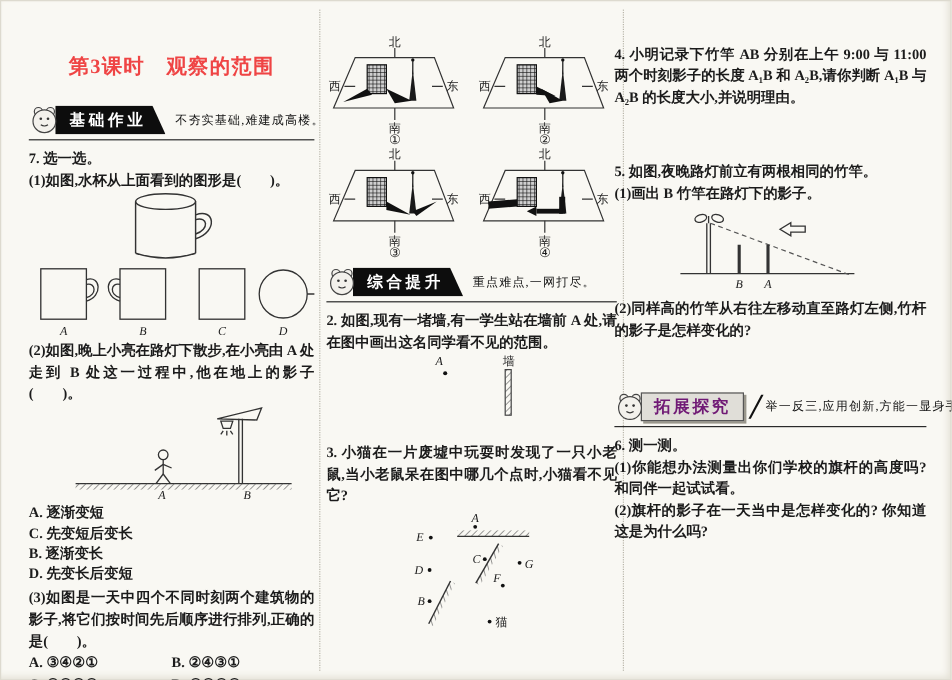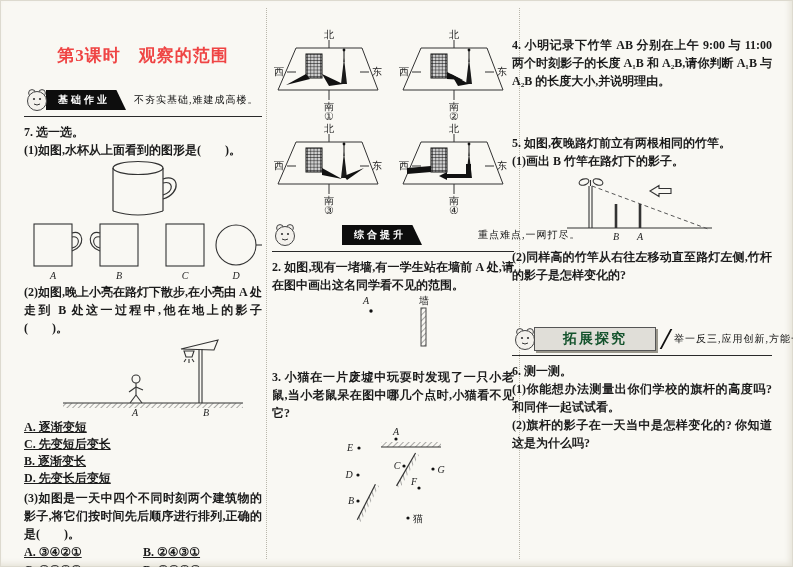--- a/index.html
+++ b/index.html
@@ -7,32 +7,32 @@
         font-family:"Liberation Serif", serif;color:#1c1c1c;
         box-shadow:inset 0 0 0 1px #dddacf, inset -3px -3px 6px #e4e1d6;}
   .col{position:absolute;top:0;}
   .col1{left:24px;width:238px;}
   .col2{left:272px;width:242px;}
   .col3{left:512px;width:260px;}
   .col-sep{position:absolute;top:8px;bottom:8px;width:0;border-left:1px dotted #b9b6aa;}
   .sep1{left:266px;} .sep2{left:519px;}
   .title{margin:44px 0 0;text-align:center;font-size:17px;font-weight:bold;color:#ef4444;letter-spacing:1px;}
   .badge-row{display:flex;align-items:center;border-bottom:1.5px solid #2a2a2a;padding-bottom:3px;position:relative;}
-  .b1{margin-top:20px;} .b2{margin-top:6px;gap:48px;} .b3{margin-top:20px;}
+  .b1{margin-top:20px;} .b2{margin-top:6px;} .b3{margin-top:20px;}
   .mascot{flex:0 0 auto;margin-right:-4px;position:relative;z-index:2;}
-  .ribbon{background:#0d0d0d;color:#fff;font-weight:bold;font-size:10px;letter-spacing:3px;
+  .ribbon{background:#0d0d0d;color:#fff;font-weight:bold;font-size:13px;letter-spacing:3px;
           padding:3px 16px 3px 12px;clip-path:polygon(0 0,88% 0,100% 100%,0 100%);white-space:nowrap;}
-  .ribbon3{background:#e0ded8;color:#14532d;font-weight:bold;font-size:14px;letter-spacing:2px;
-           padding:2px 28px;border:1px solid #555;box-shadow:2px 2px 0 #9a978c;white-space:nowrap;}
+  .ribbon3{background:#e0ded8;color:#701a75;font-weight:bold;font-size:14px;letter-spacing:2px;
+           padding:2px 10px;border:1px solid #555;box-shadow:2px 2px 0 #9a978c;white-space:nowrap;}
   .slash{width:2px;height:20px;background:#111;transform:skewX(-28deg);margin:0 7px 0 9px;flex:0 0 auto;}
   .slogan{font-size:10px;font-weight:normal;margin-left:8px;letter-spacing:1px;white-space:nowrap;color:#111;}
   .line{font-size:12px;line-height:18px;margin:0;text-align:justify;font-weight:600;color:#1b1b1b;}
   .stem{font-weight:bold;}
   .mt2{margin-top:2px;} .mt6{margin-top:6px;}
-  .opt{font-size:12px;line-height:17px;margin:0;font-weight:600;text-decoration:underline;}
+  .opt{font-size:12px;line-height:17px;margin:0;font-weight:600;}
   .optgrid{display:flex;flex-wrap:wrap;}
   .optgrid .opt{width:50%;line-height:18px;}
   .figure{display:block;}
   .center{margin-left:auto;margin-right:auto;}
   svg text{fill:#1d1d1d;font-family:"Liberation Serif",serif;}
   .lbl{font-size:10px;font-style:italic;}
   .zh{font-size:10px;font-style:normal;}
   .cap{font-size:11px;font-style:normal;}
   .diag-grid{display:grid;grid-template-columns:1fr 1fr;column-gap:8px;row-gap:0;margin-top:28px;}
 </style>

